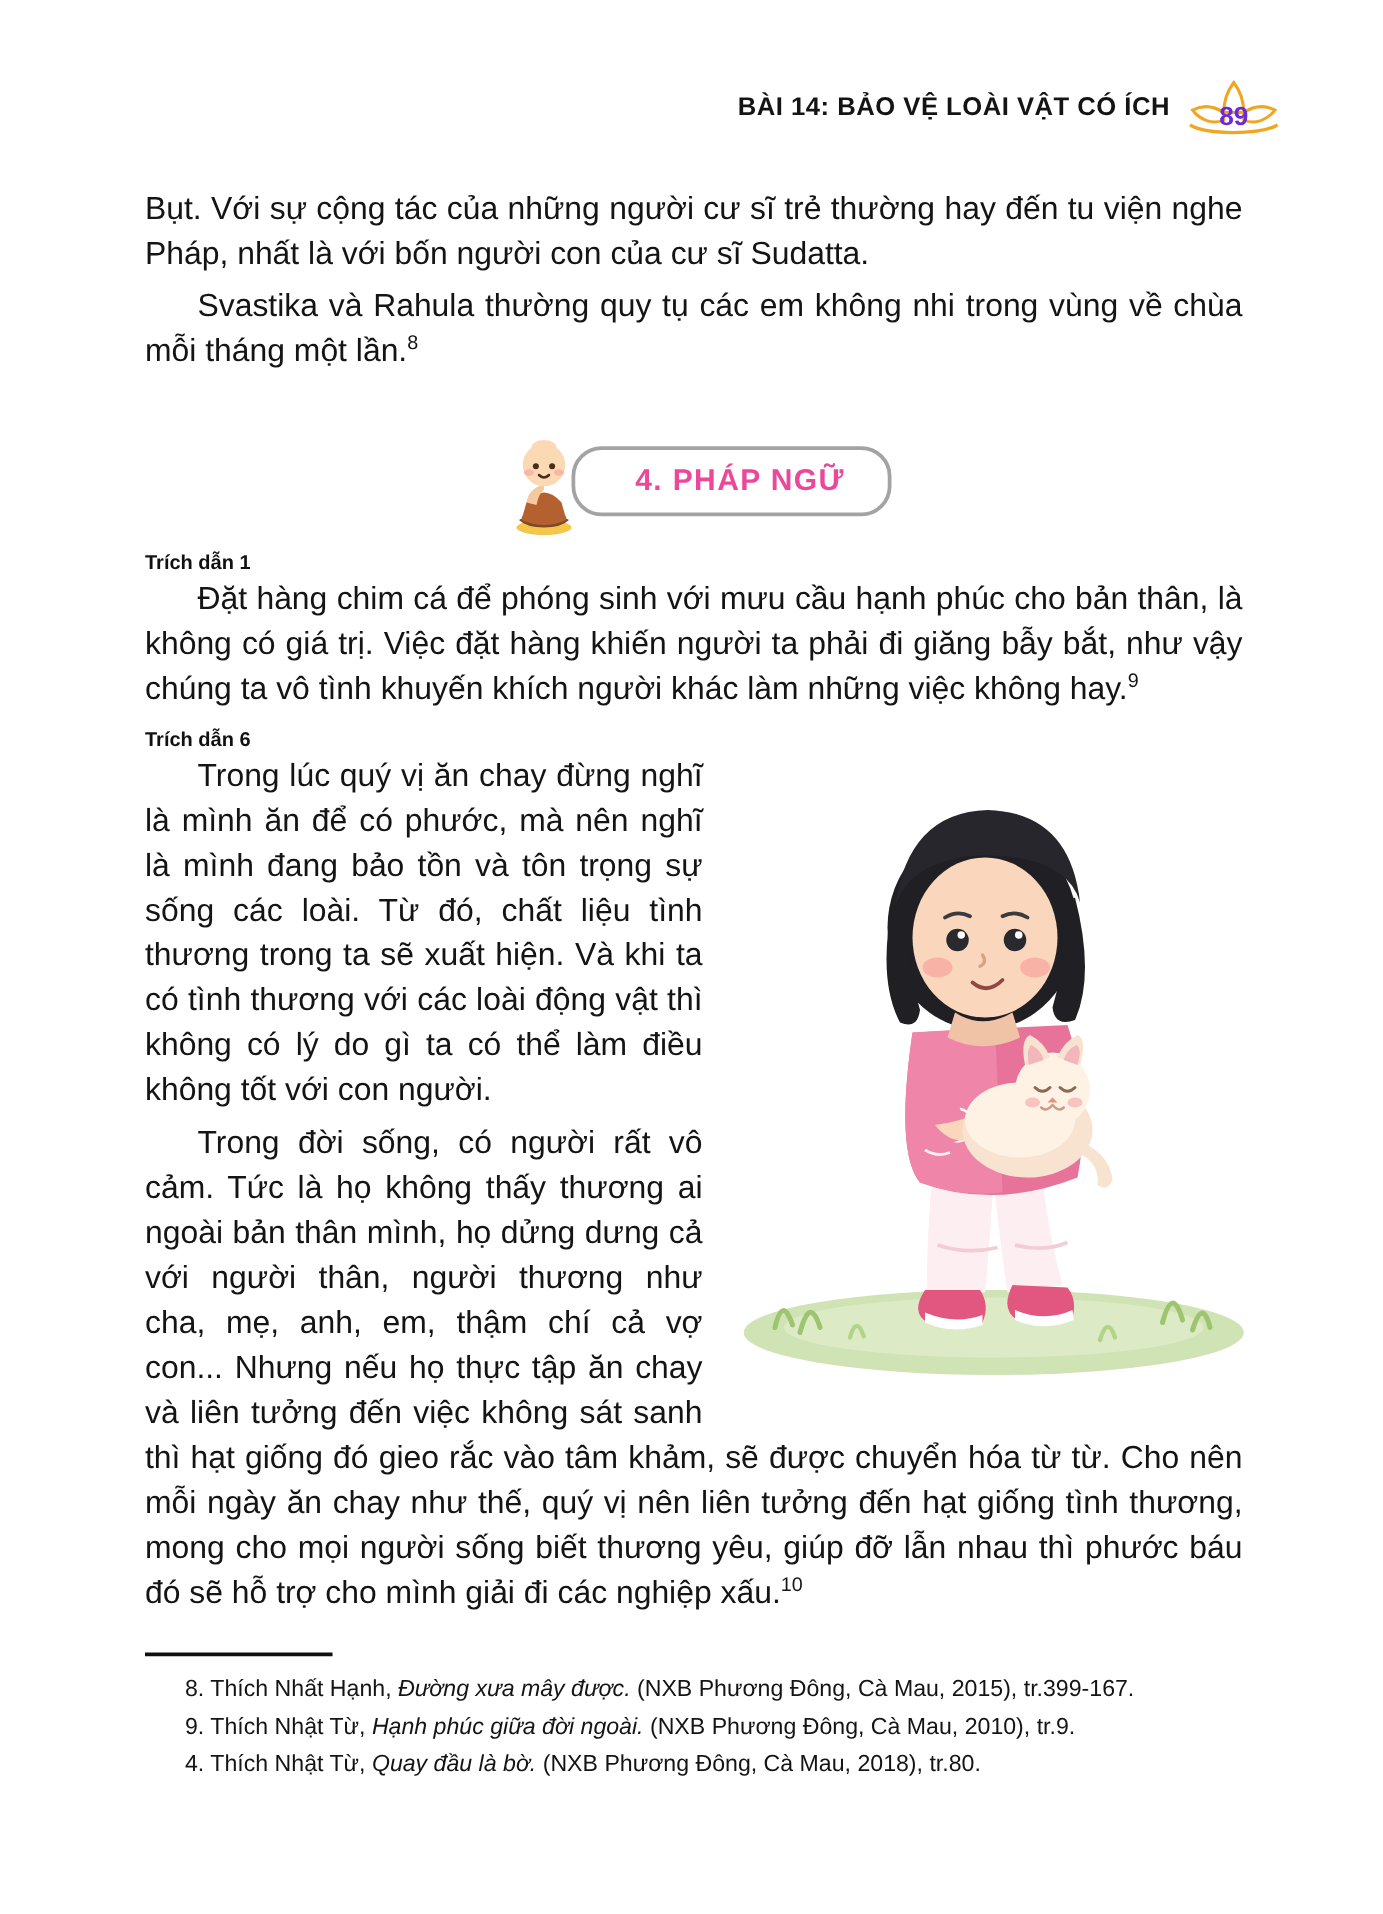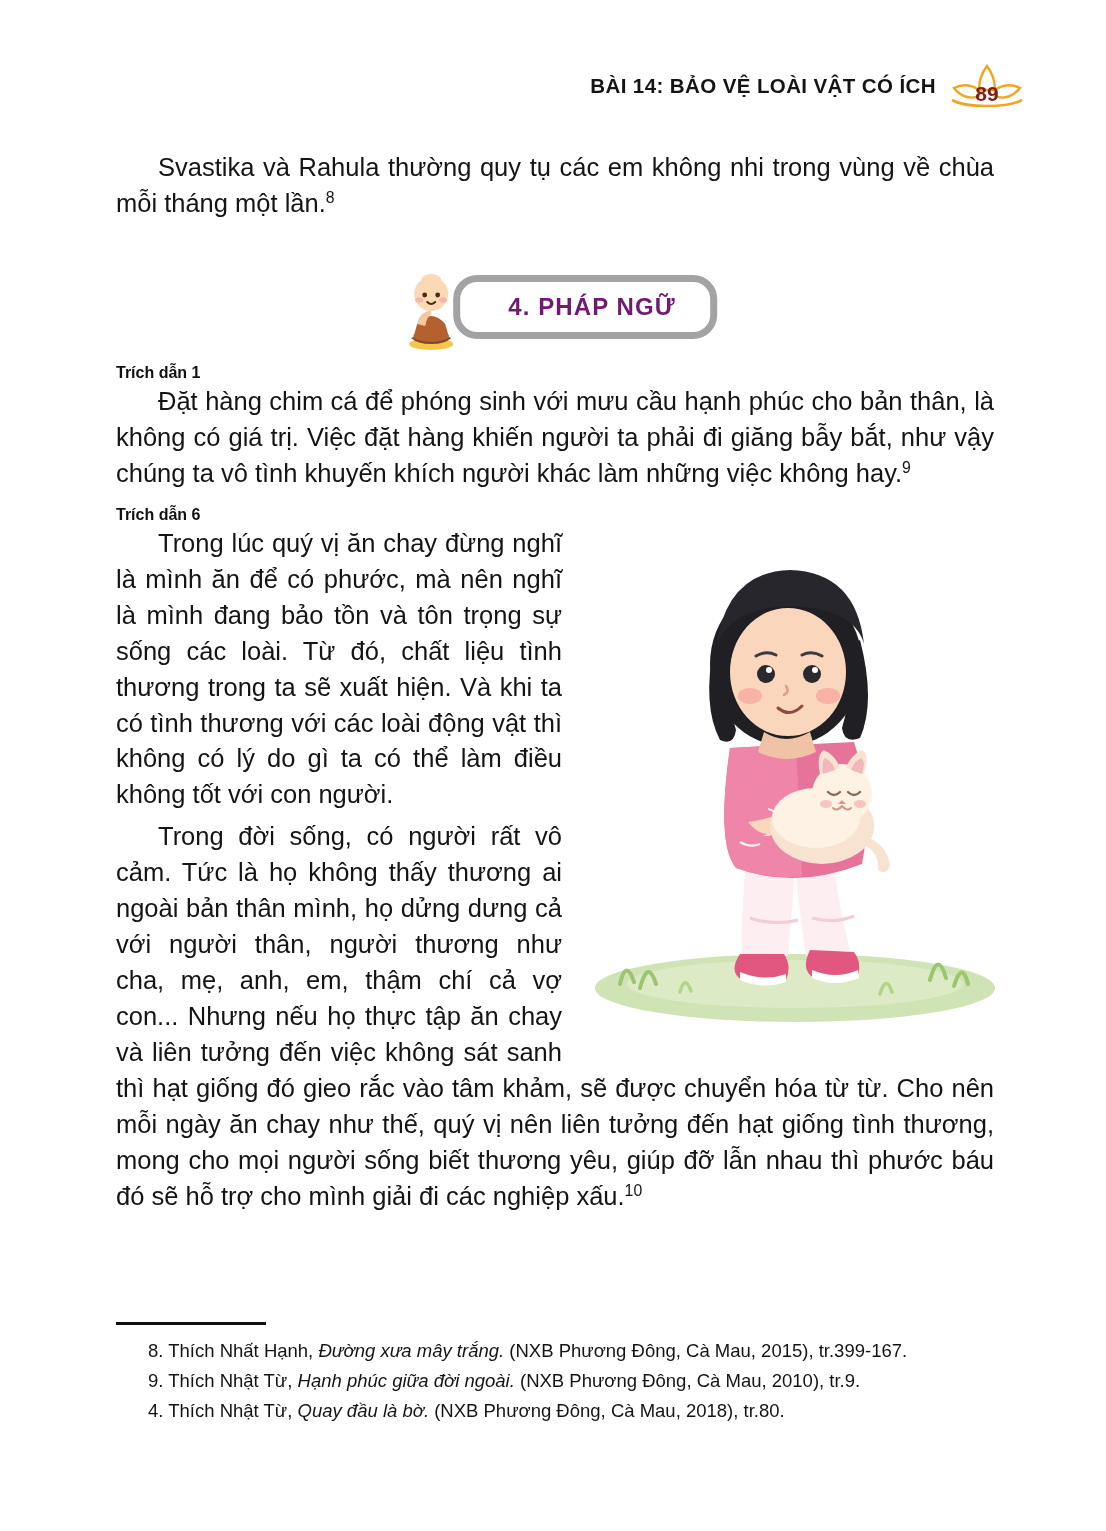--- a/index.html
+++ b/index.html
@@ -41,21 +41,21 @@
     height: 48px;
     display: flex;
     align-items: flex-end;
     justify-content: center;
   }
   .page-badge svg { position: absolute; left: 0; top: 0; }
   .page-number {
     position: relative;
     font-size: 21px;
     font-weight: bold;
-    color: #7f1d1d;
+    color: #6d28d9;
     padding-bottom: 4px;
     z-index: 2;
   }
 
   
   .content {
     position: absolute;
     left: 116px;
     top: 150px;
     width: 878px;
@@ -86,28 +86,28 @@
     align-items: center;
   }
   .monk {
     position: relative;
     width: 76px;
     height: 86px;
     z-index: 3;
     margin-right: -16px;
   }
   .banner-pill {
-    border: 7px solid #a3a3a3;
+    border: 3px solid #a3a3a3;
     border-radius: 24px;
     background: #ffffff;
     padding: 11px 34px 11px 48px;
     font-size: 24px;
     font-weight: bold;
     letter-spacing: 1.1px;
-    color: #701a75;
+    color: #ec4899;
     white-space: nowrap;
   }
 
   
   h3.subhead {
     font-size: 16px;
     font-weight: bold;
     margin: 14px 0 2px 0;
     color: #111;
   }
@@ -160,20 +160,21 @@
         <path d="M33 28 C24 22 16 22 8 26 C14 34 24 38 33 34 Z" fill="none" stroke="#f0a621" stroke-width="2.4"></path>
         <path d="M49 28 C58 22 66 22 74 26 C68 34 58 38 49 34 Z" fill="none" stroke="#f0a621" stroke-width="2.4"></path>
         <path d="M6 38 C20 46 62 46 76 38" fill="none" stroke="#f0a621" stroke-width="2.6"></path>
       </svg>
       <span class="page-number">89</span>
     </div>
   </div>
 
   <div class="content">
 
+    <p class="para">Bụt. Với sự cộng tác của những người cư sĩ trẻ thường hay đến tu viện nghe Pháp, nhất là với bốn người con của cư sĩ Sudatta.</p>
 
     <p class="para indent"><span>Svastika và Rahula thường quy tụ các em không nhi trong vùng về chùa mỗi tháng một lần.</span><span class="sup">8</span></p>
 
     <div class="banner-wrap">
       <div class="banner">
         <div class="monk">
           <svg width="76" height="86" viewBox="0 0 76 86">
             <ellipse cx="38" cy="80" rx="22" ry="6" fill="#f6c64b"></ellipse>
             <path d="M18 74 q20 -12 40 0 q-6 6 -20 6 q-14 0 -20 -6 Z" fill="#7b4b2a"></path>
             <path d="M20 72 q18 -26 36 0 q-18 8 -36 0 Z" fill="#8e5a33"></path>
@@ -268,21 +269,21 @@
       <p class="para indent narrow"><span>Trong đời sống, có người rất vô cảm. Tức là họ không thấy thương ai ngoài bản thân mình, họ dửng dưng cả với người thân, người thương như cha, mẹ, anh, em, thậm chí cả vợ con... Nhưng nếu họ thực tập ăn chay và liên tưởng đến việc không sát sanh thì hạt giống đó gieo rắc vào tâm khảm, sẽ được chuyển hóa từ từ. Cho nên mỗi ngày ăn chay như thế, quý vị nên liên tưởng đến hạt giống tình thương, mong cho mọi người sống biết thương yêu, giúp đỡ lẫn nhau thì phước báu đó sẽ hỗ trợ cho mình giải đi các nghiệp xấu.</span><span class="sup">10</span></p>
     </div>
   </div>
 
   <div class="footnotes">
     <div class="fn-rule"></div>
 
     <p class="fn">
       <span class="ind"></span><span>8.</span>
       <span>Thích Nhất Hạnh,</span>
-      <i>Đường xưa mây trắng.</i>
+      <i>Đường xưa mây được.</i>
       <span>(NXB Phương Đông, Cà Mau, 2015), tr.399-167.</span>
     </p>
 
     <p class="fn">
       <span class="ind"></span><span>9.</span>
       <span>Thích Nhật Từ,</span>
       <i>Hạnh phúc giữa đời ngoài.</i>
       <span>(NXB Phương Đông, Cà Mau, 2010), tr.9.</span>
     </p>
 

